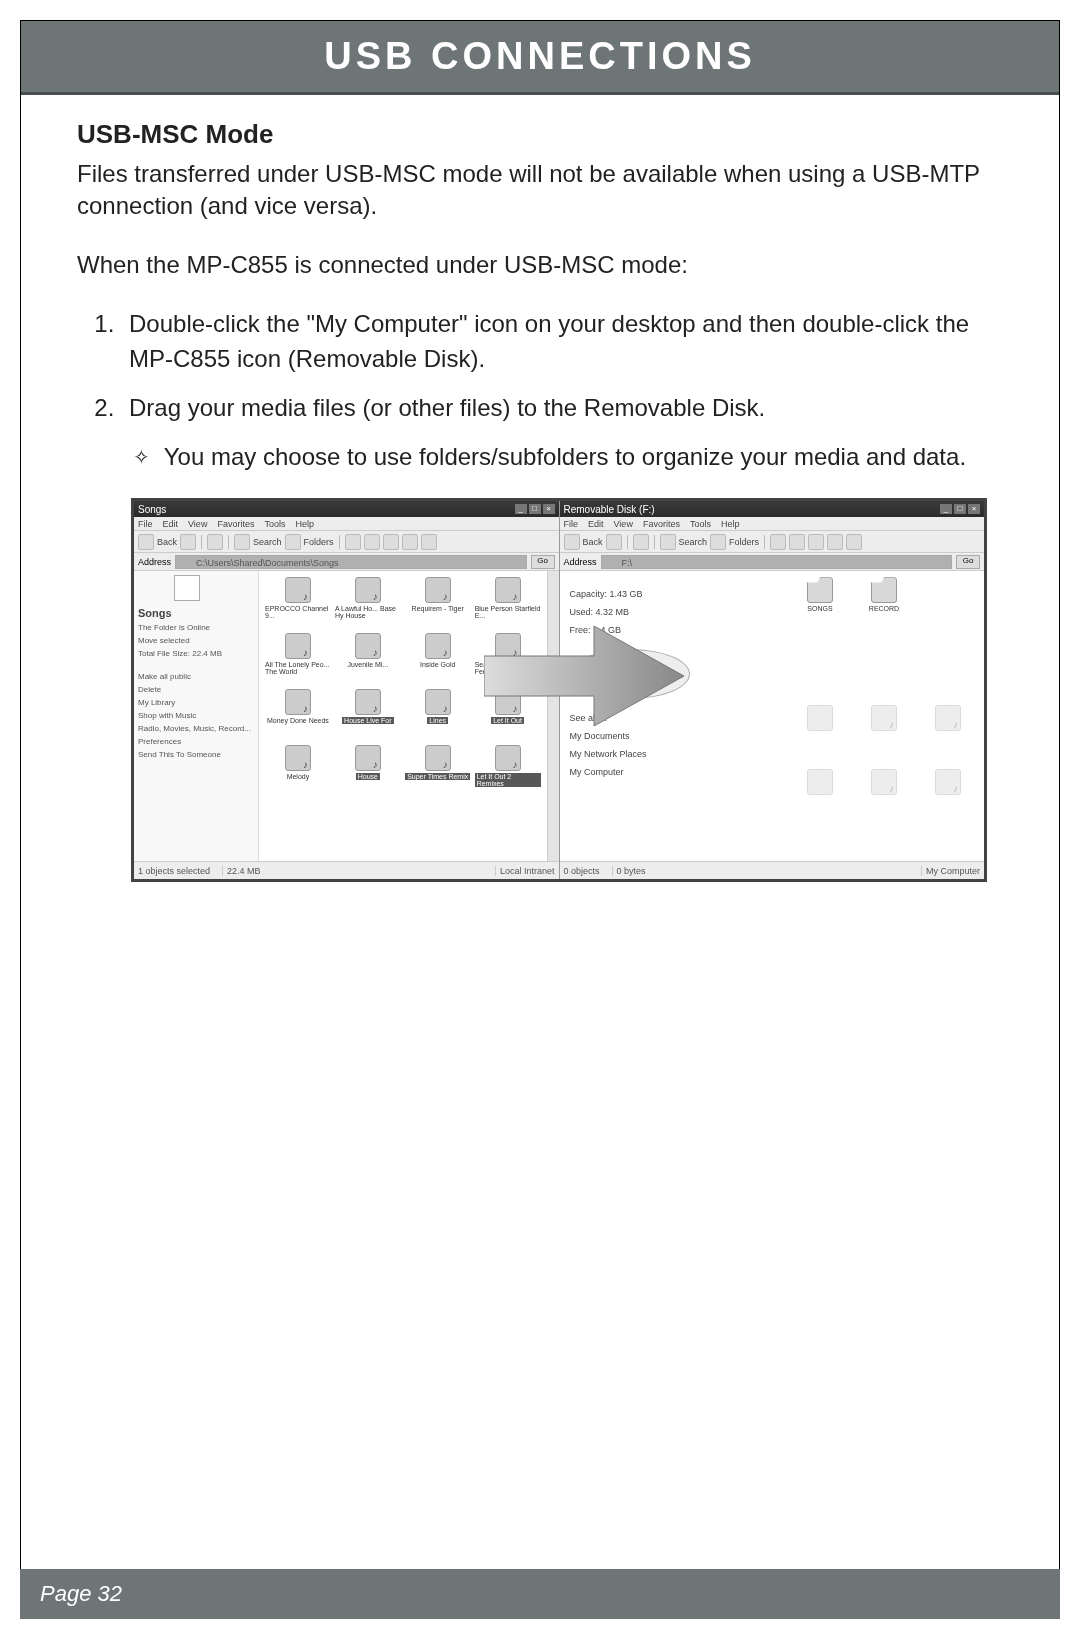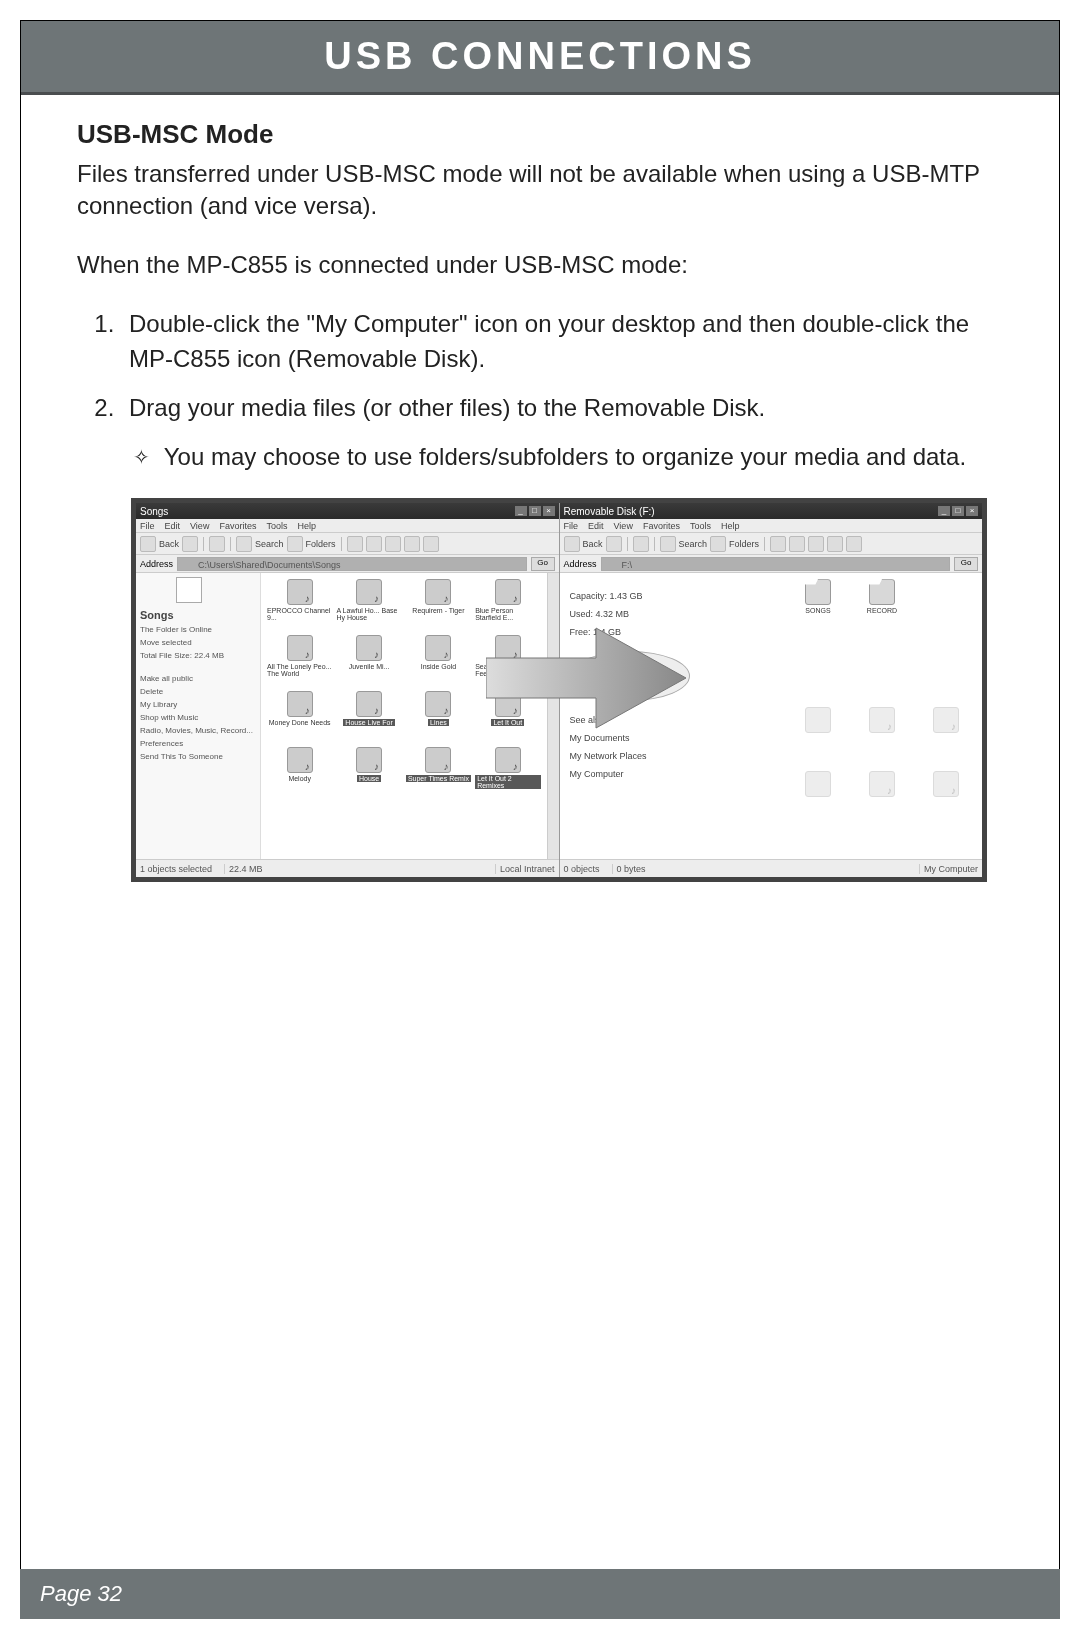--- a/index.html
+++ b/index.html
@@ -72,21 +72,21 @@
     .sub-bullet-text {
       flex: 1;
       text-align: justify;
     }
     .figure-wrap {
       margin: 24px 56px 0 110px;
     }
     .figure {
       width: 856px;
       height: 384px;
-      border: 5px solid #6d28d9;
+      border: 3px solid #6d28d9;
       display: flex;
       background: #e8e8e8;
       filter: grayscale(100%);
     }
     .win {
       flex: 1;
       display: flex;
       flex-direction: column;
       background: #f4f4f4;
       position: relative;

